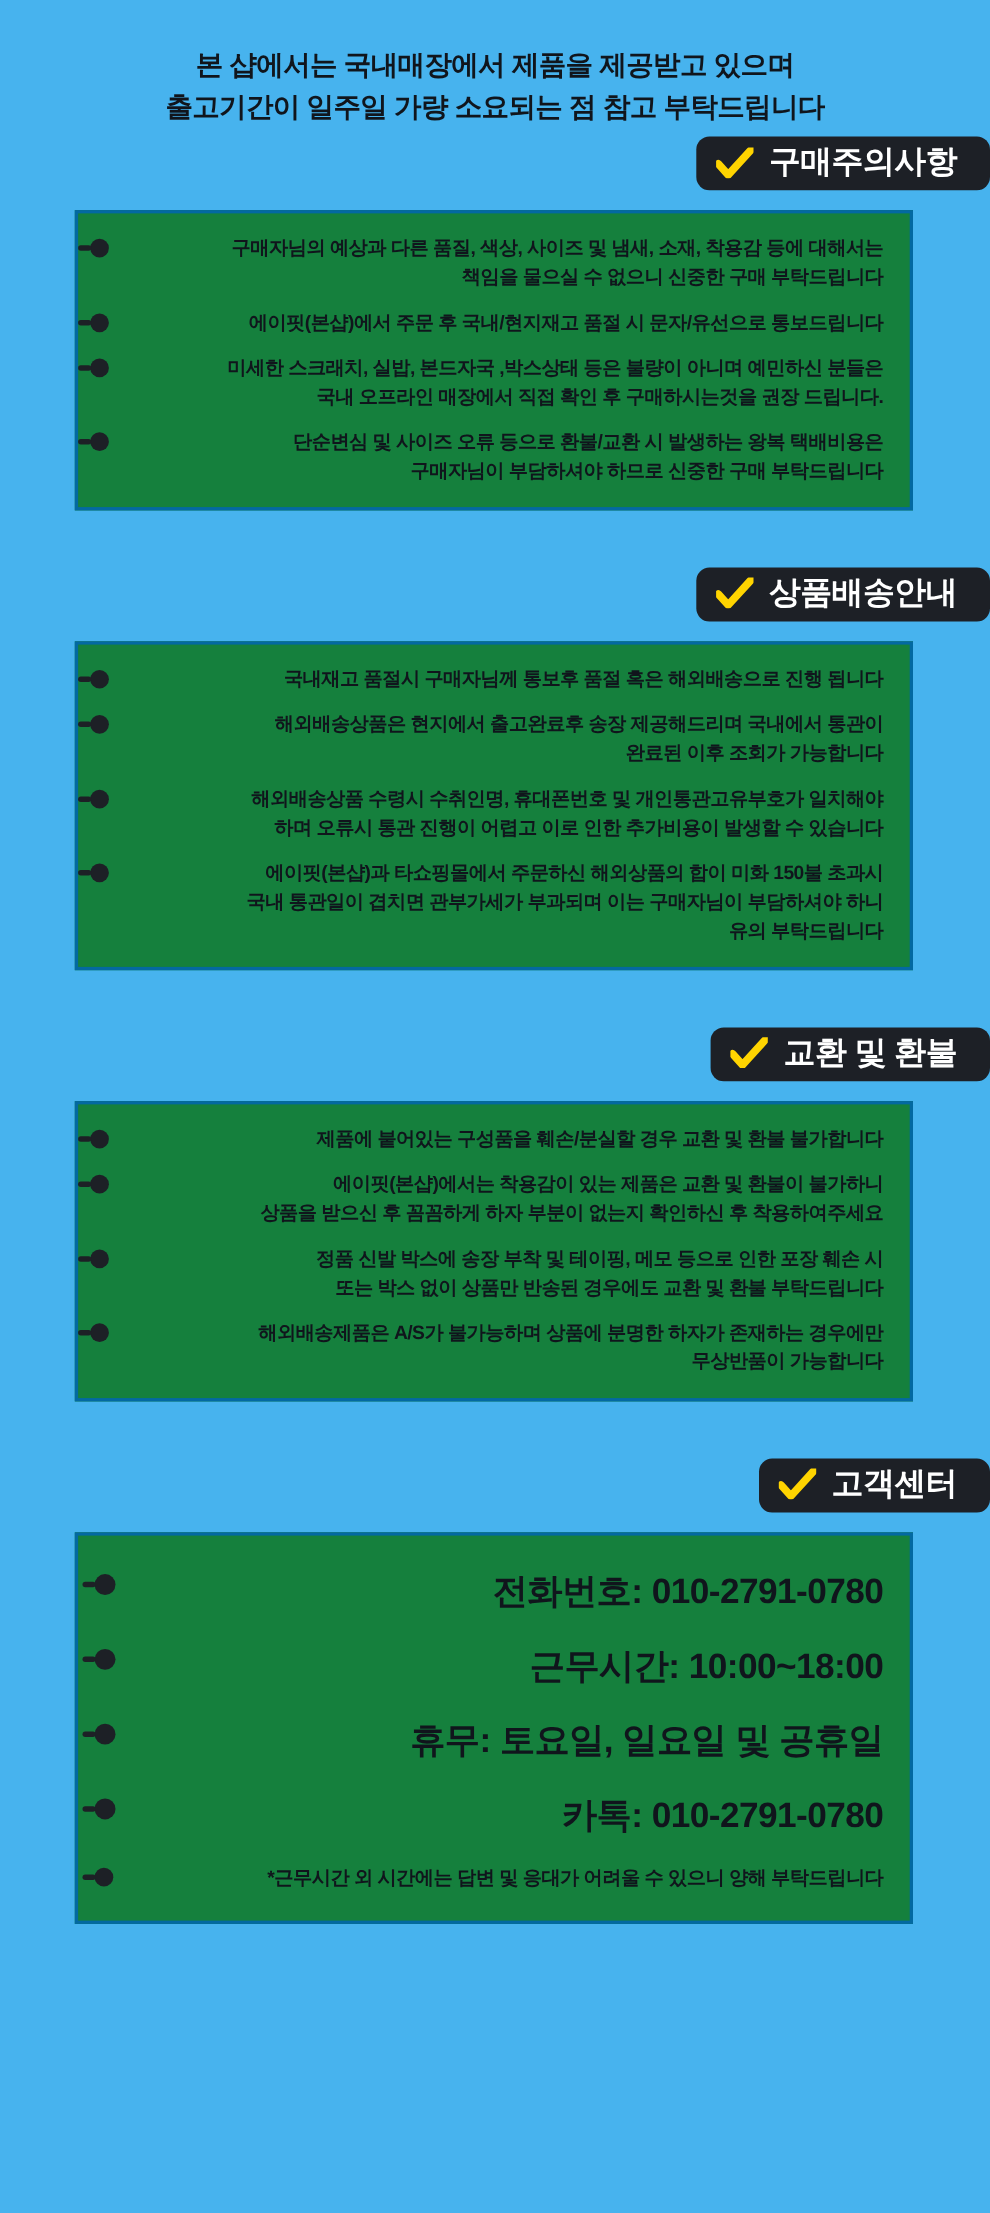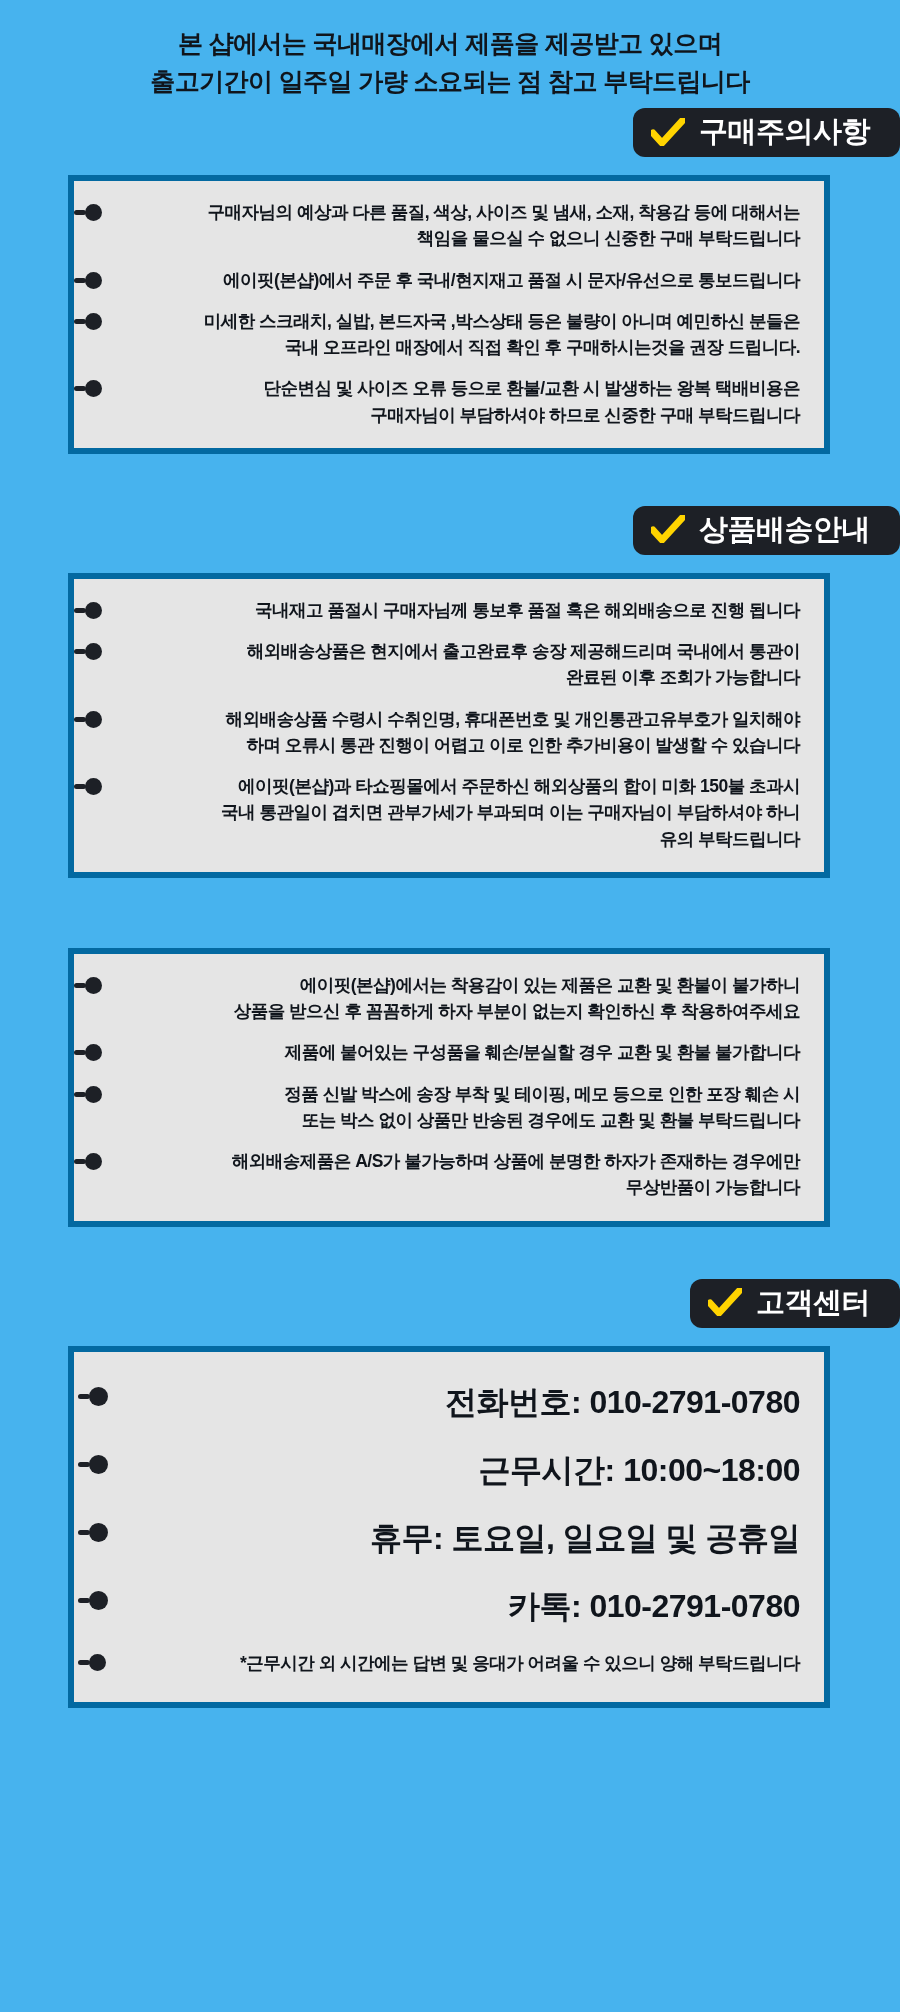--- a/index.html
+++ b/index.html
@@ -6,21 +6,21 @@
   html, body {
     margin: 0; padding: 0;
     background: #47b3ee;
     font-family: "Liberation Sans", "DejaVu Sans", sans-serif;
   }
   #page {
     width: 900px;
     min-height: 2012px;
     background: #47b3ee;
     position: relative;
-    padding: 0 0 40px 0;
+    padding: 16px 0 40px 0;
   }
 
   
   .intro {
     text-align: center;
     color: #10151c;
     font-weight: bold;
     font-size: 25px;
     line-height: 1.52;
     padding: 24px 40px 8px 40px;
@@ -50,22 +50,22 @@
     font-size: 29px;
     letter-spacing: -0.5px;
     line-height: 1;
     white-space: nowrap;
   }
 
   
   .card {
     position: relative;
     margin: 18px 70px 0 68px;
-    background: #e5e5e5;
-    border: 6px solid #0369a1;
+    background: #15803d;
+    border: 3px solid #0369a1;
     padding: 18px 24px 20px 40px;
   }
   .bullets { list-style: none; margin: 0; padding: 0; }
   .bullets li {
     position: relative;
     margin: 0 0 15px 0;
     font-size: 17.5px;
     font-weight: bold;
     color: #10151c;
     line-height: 1.5;
@@ -150,25 +150,30 @@
             <li>해외배송상품은 현지에서 출고완료후 송장 제공해드리며 국내에서 통관이
 완료된 이후 조회가 가능합니다</li>
             <li>해외배송상품 수령시 수취인명, 휴대폰번호 및 개인통관고유부호가 일치해야
 하며 오류시 통관 진행이 어렵고 이로 인한 추가비용이 발생할 수 있습니다</li>
             <li>에이핏(본샵)과 타쇼핑몰에서 주문하신 해외상품의 합이 미화 150불 초과시
 국내 통관일이 겹치면 관부가세가 부과되며 이는 구매자님이 부담하셔야 하니
 유의 부탁드립니다</li>
           </ul>
         </div></div>
       <div class="spacer-lg"></div>
-      <div class="section"><div class="card">
+      <div class="section"><div class="section-header">
+          <svg class="check" viewBox="0 0 34 28">
+            <path d="M2 15 L11 25 L32 2" fill="none" stroke="#ffd400" stroke-width="7" stroke-linecap="round" stroke-linejoin="round"></path>
+          </svg>
+          <span class="section-title">교환 및 환불</span>
+        </div><div class="card">
           <ul class="bullets">
+            <li>제품에 붙어있는 구성품을 훼손/분실할 경우 교환 및 환불 불가합니다</li>
             <li>에이핏(본샵)에서는 착용감이 있는 제품은 교환 및 환불이 불가하니
 상품을 받으신 후 꼼꼼하게 하자 부분이 없는지 확인하신 후 착용하여주세요</li>
-            <li>제품에 붙어있는 구성품을 훼손/분실할 경우 교환 및 환불 불가합니다</li>
             <li>정품 신발 박스에 송장 부착 및 테이핑, 메모 등으로 인한 포장 훼손 시
 또는 박스 없이 상품만 반송된 경우에도 교환 및 환불 부탁드립니다</li>
             <li>해외배송제품은 A/S가 불가능하며 상품에 분명한 하자가 존재하는 경우에만
 무상반품이 가능합니다</li>
           </ul>
         </div></div>
       <div class="spacer-lg"></div>
       <div class="section"><div class="section-header">
           <svg class="check" viewBox="0 0 34 28">
             <path d="M2 15 L11 25 L32 2" fill="none" stroke="#ffd400" stroke-width="7" stroke-linecap="round" stroke-linejoin="round"></path>

